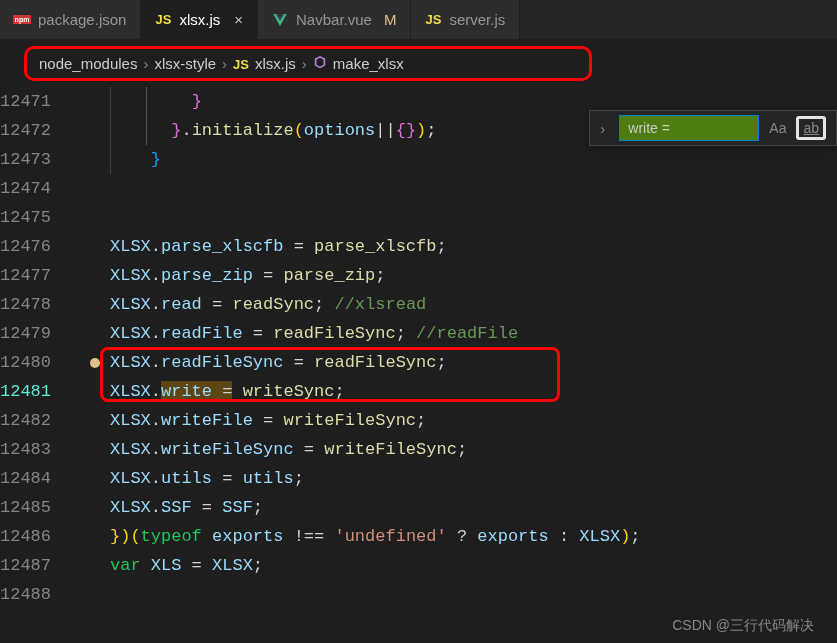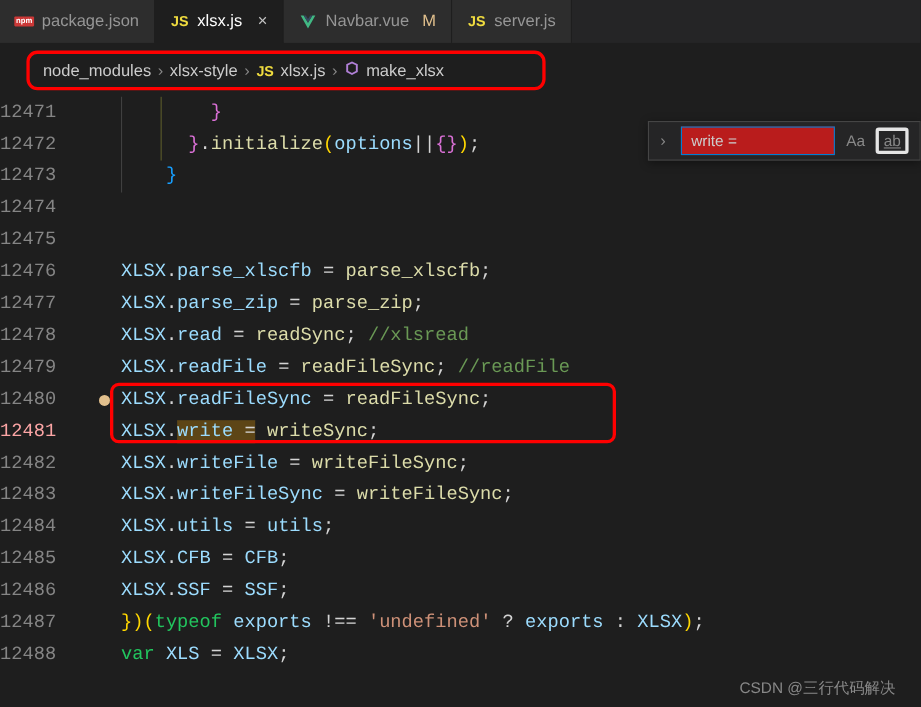--- a/index.html
+++ b/index.html
@@ -35,71 +35,71 @@
       color: #ffffff;
     }
     .tab .icon { width: 16px; height: 16px; display: flex; align-items: center; justify-content: center; }
     .tab .close { margin-left: 6px; color: #c5c5c5; }
     .tab .modified { color: #e2c08d; margin-left: 4px; }
     .npm-icon { background: #cb3837; color: white; font-size: 7px; font-weight: bold; padding: 1px 2px; border-radius: 1px; }
     .js-icon { color: #f1dd3f; font-weight: bold; font-size: 13px; }
     .vue-icon { color: #41b883; }
     .breadcrumb {
       display: flex;
-      align-items: center;
+      align-items: flex-end;
       padding: 6px 12px;
       gap: 6px;
       font-size: 15px;
       color: #cccccc;
       font-family: -apple-system, 'Segoe UI', sans-serif;
       border: 3px solid #ff0000;
       border-radius: 10px;
       margin: 6px 12px 6px 24px;
-      width: 472px;
+      width: 568px;
     }
     .breadcrumb .sep { color: #888; }
     .cube-icon { color: #b180d7; }
     .search-widget {
       position: absolute;
       top: 110px;
       right: 0;
       background: #252526;
       border: 1px solid #454545;
       display: flex;
       align-items: center;
       padding: 4px 10px;
       gap: 10px;
       color: #cccccc;
       font-size: 15px;
       box-shadow: 0 2px 8px rgba(0,0,0,0.4);
       font-family: -apple-system, 'Segoe UI', sans-serif;
     }
     .search-widget .chev { color: #888; margin-right: 4px; }
     .search-widget .search-input {
-      background: #b91c1c;
+      background: #4d7c0f;
       border: 1px solid #007fd4;
       color: #cccccc;
       padding: 4px 8px;
       width: 140px;
       font-size: 14px;
     }
     .search-widget .opt { color: #888; font-size: 14px; cursor: pointer; }
     .search-widget .opt.underline { text-decoration: underline; border: 3px solid #e5e5e5; padding: 1px 4px; border-radius: 3px; }
     .editor {
       display: flex;
       position: relative;
     }
     .gutter {
       width: 110px;
       color: #858585;
       padding-right: 24px;
       user-select: none;
     }
     .gutter .ln { height: 29px; line-height: 29px; font-size: 17px; }
-    .gutter .ln.current { color: #fca5a5; }
+    .gutter .ln.current { color: #5eead4; }
     .code {
       flex: 1;
       position: relative;
     }
     .line {
       height: 29px;
       line-height: 29px;
       white-space: pre;
       font-size: 17px;
       position: relative;
@@ -238,21 +238,20 @@
     <div class="line"></div>
     <div class="line"><span class="tok-var">XLSX</span><span>.</span><span class="tok-var">parse_xlscfb</span><span> = </span><span class="tok-func">parse_xlscfb</span><span>;</span></div>
     <div class="line"><span class="tok-var">XLSX</span><span>.</span><span class="tok-var">parse_zip</span><span> = </span><span class="tok-func">parse_zip</span><span>;</span></div>
     <div class="line"><span class="tok-var">XLSX</span><span>.</span><span class="tok-var">read</span><span> = </span><span class="tok-func">readSync</span><span>;</span><span class="tok-comment"> //xlsread</span></div>
     <div class="line"><span class="tok-var">XLSX</span><span>.</span><span class="tok-var">readFile</span><span> = </span><span class="tok-func">readFileSync</span><span>;</span><span class="tok-comment"> //readFile</span></div>
     <div class="line"><span class="modified-dot"></span><span class="tok-var">XLSX</span><span>.</span><span class="tok-var">readFileSync</span><span> = </span><span class="tok-func">readFileSync</span><span>;</span></div>
     <div class="line current-line"><span class="tok-var">XLSX</span><span>.</span><span class="highlight-current"><span class="tok-var">write</span><span> =</span></span><span> </span><span class="tok-func">writeSync</span><span>;</span></div>
     <div class="line"><span class="tok-var">XLSX</span><span>.</span><span class="tok-var">writeFile</span><span> = </span><span class="tok-func">writeFileSync</span><span>;</span></div>
     <div class="line"><span class="tok-var">XLSX</span><span>.</span><span class="tok-var">writeFileSync</span><span> = </span><span class="tok-func">writeFileSync</span><span>;</span></div>
     <div class="line"><span class="tok-var">XLSX</span><span>.</span><span class="tok-var">utils</span><span> = </span><span class="tok-var">utils</span><span>;</span></div>
-    <div class="line"><span class="tok-var">XLSX</span><span>.</span><span class="tok-var">CFB</span><span> = </span><span class="tok-var">CFB</span><span>;</span></div>
     <div class="line"><span class="tok-var">XLSX</span><span>.</span><span class="tok-var">SSF</span><span> = </span><span class="tok-var">SSF</span><span>;</span></div>
     <div class="line"><span class="tok-punc">}</span><span class="tok-punc">)</span><span class="tok-punc">(</span><span class="tok-kw">typeof</span><span> </span><span class="tok-var">exports</span><span> !== </span><span class="tok-str">'undefined'</span><span> ? </span><span class="tok-var">exports</span><span> : </span><span class="tok-var">XLSX</span><span class="tok-punc">)</span><span>;</span></div>
     <div class="line"><span class="tok-kw">var</span><span> </span><span class="tok-var">XLS</span><span> = </span><span class="tok-var">XLSX</span><span>;</span></div>
 
     <div class="red-box-1 red-box-code"></div>
   </div>
 </div>
 
 <div class="watermark">CSDN @三行代码解决</div>
 

